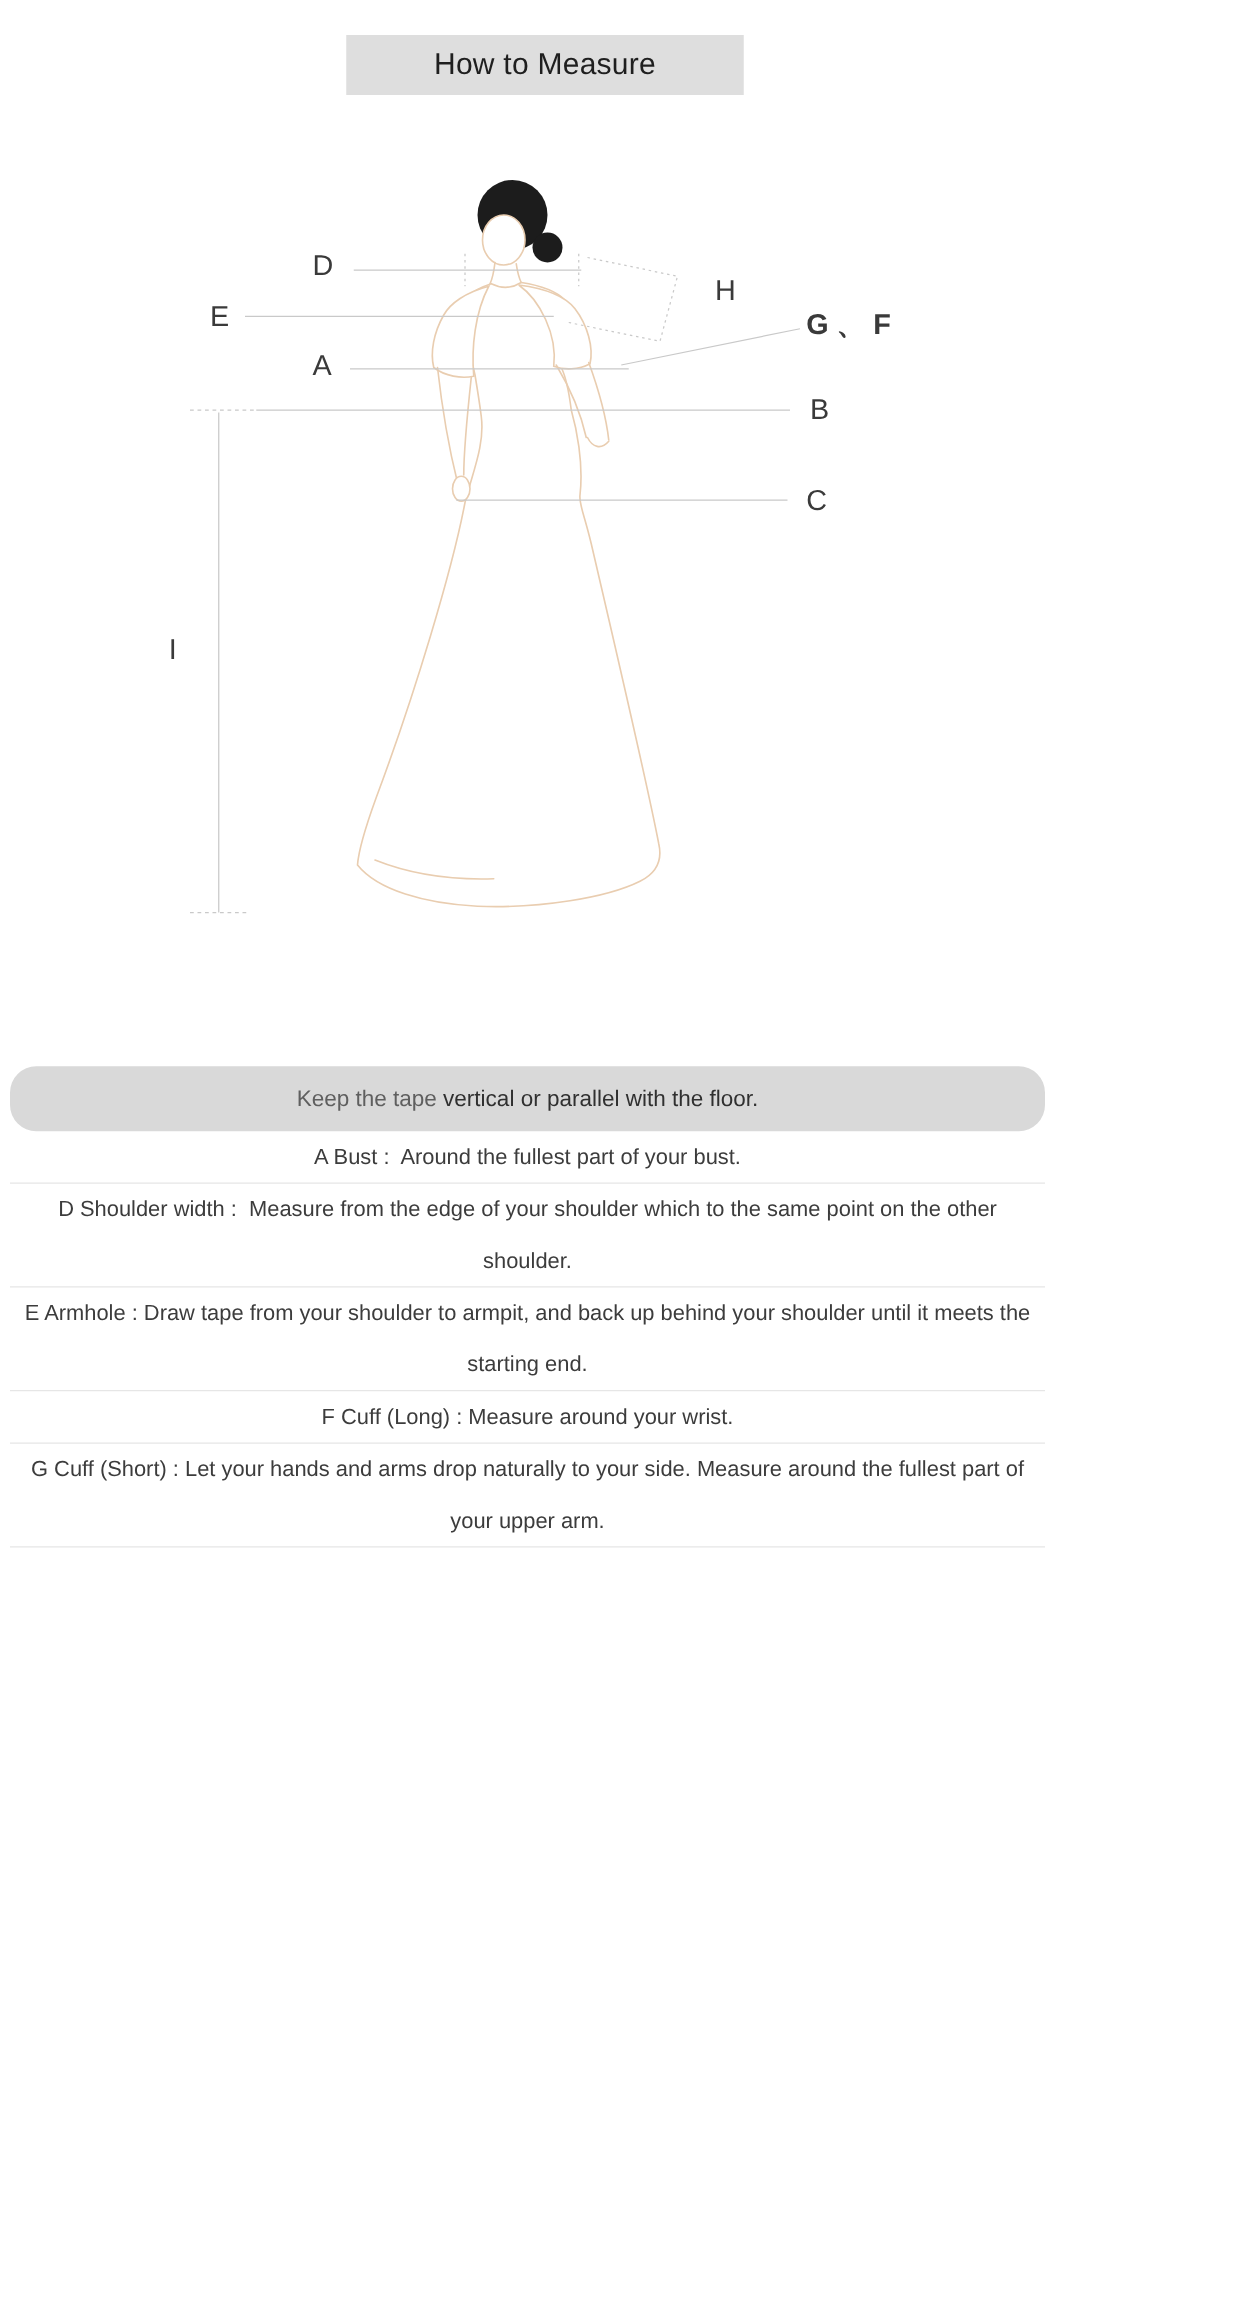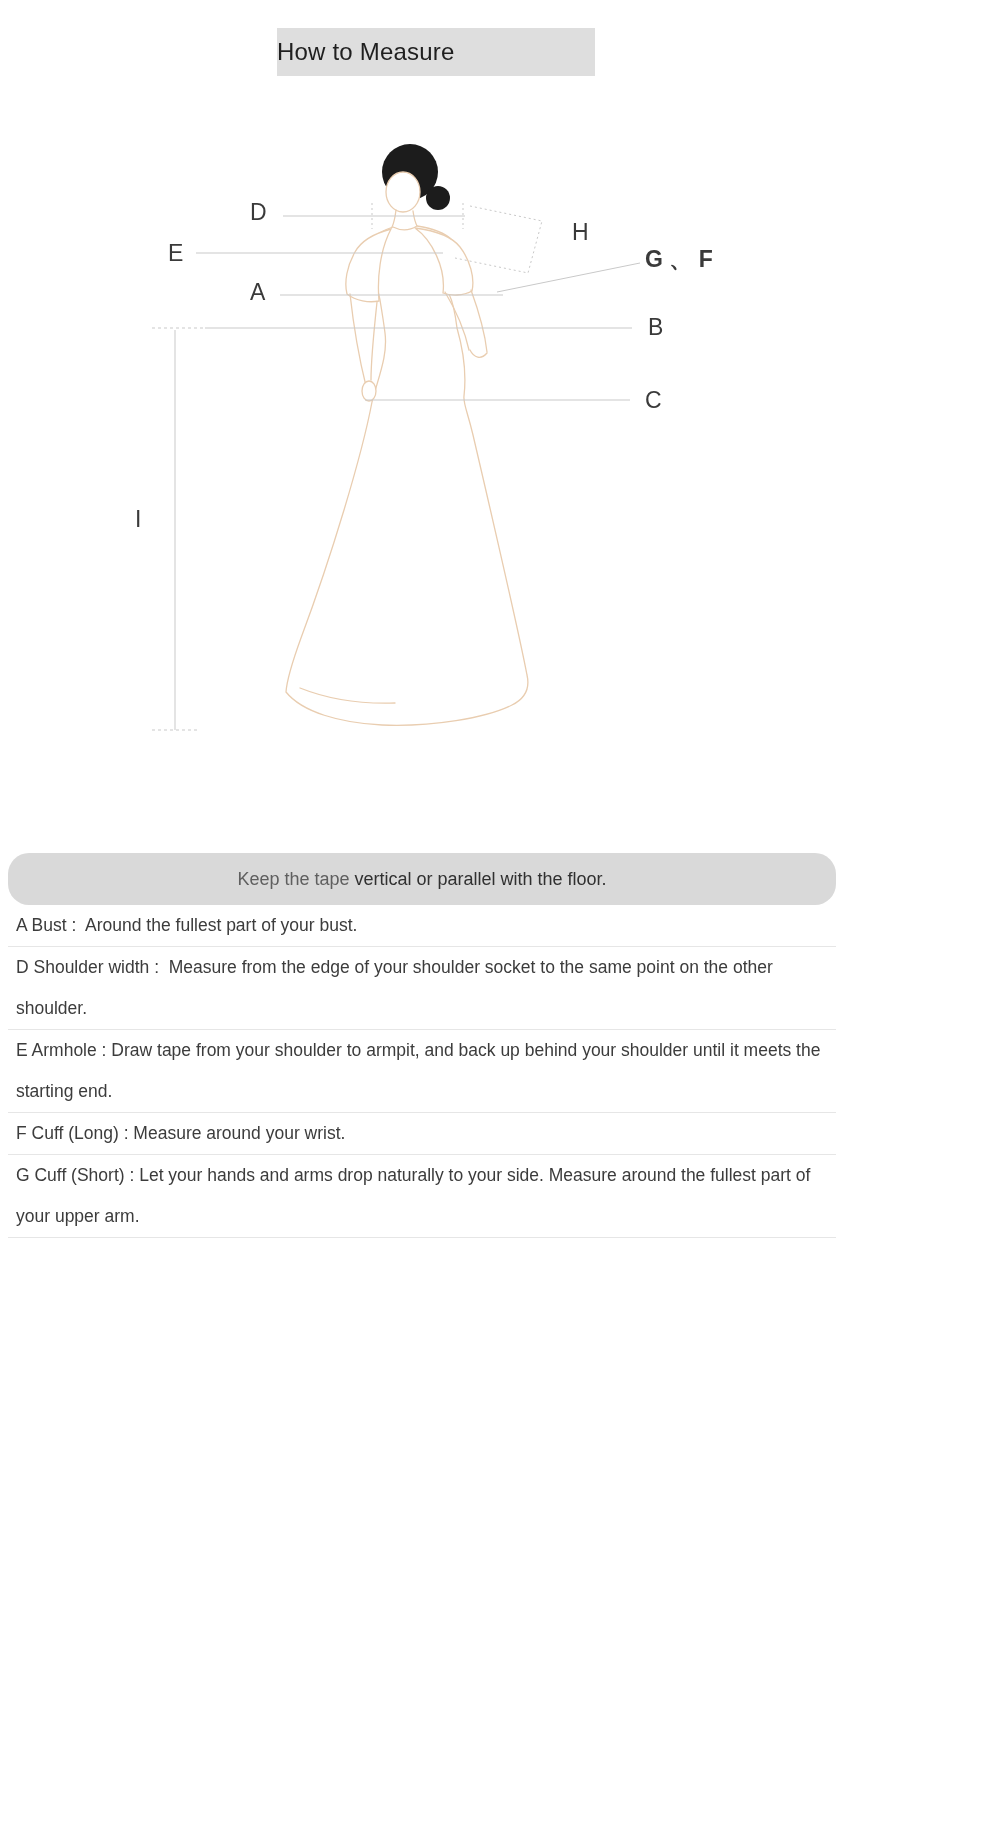--- a/index.html
+++ b/index.html
@@ -18,20 +18,21 @@
   .title-box {
     position: absolute;
     left: 277px;
     top: 28px;
     width: 318px;
     height: 48px;
     background: #dedede;
     color: #1f1f1f;
     font-size: 24px;
     line-height: 48px;
+    text-align: center;
     letter-spacing: 0.2px;
   }
   .diagram-svg {
     position: absolute;
     left: 0;
     top: 0;
   }
   .lbl {
     position: absolute;
     font-size: 23px;
@@ -62,20 +63,21 @@
   }
   .thead .prefix { color: #5f5f5f; }
   .thead .main { color: #303030; }
   .trow {
     padding: 0 8px;
     line-height: 41px;
     font-size: 17.5px;
     color: #3c3c3c;
     border-bottom: 1px solid #e6e6e6;
     white-space: pre-wrap;
+    text-align: center;
   }
   .trow:first-of-type { padding-top: 9px; }
 </style>
 </head>
 <body>
 
 <div class="page">
 
   <div class="title-box">How to Measure</div>
 
@@ -146,19 +148,19 @@
   <div class="lbl lbl-gf">G 、 F</div>
   <div class="lbl lbl-b">B</div>
   <div class="lbl lbl-c">C</div>
   <div class="lbl lbl-i">I</div>
 
   <div class="measure-table">
     <div class="thead">
       <span class="prefix">Keep the tape </span><span class="main">vertical or parallel with the floor.</span>
     </div>
     <div class="trow">A Bust :  Around the fullest part of your bust.</div>
-    <div class="trow">D Shoulder width :  Measure from the edge of your shoulder socket to the same point on the other shoulder.</div>
+    <div class="trow">D Shoulder width :  Measure from the edge of your shoulder which to the same point on the other shoulder.</div>
     <div class="trow">E Armhole : Draw tape from your shoulder to armpit, and back up behind your shoulder until it meets the starting end.</div>
     <div class="trow">F Cuff (Long) : Measure around your wrist.</div>
     <div class="trow">G Cuff (Short) : Let your hands and arms drop naturally to your side. Measure around the fullest part of your upper arm.</div>
   </div>
 
 </div>
 
 </body></html>

